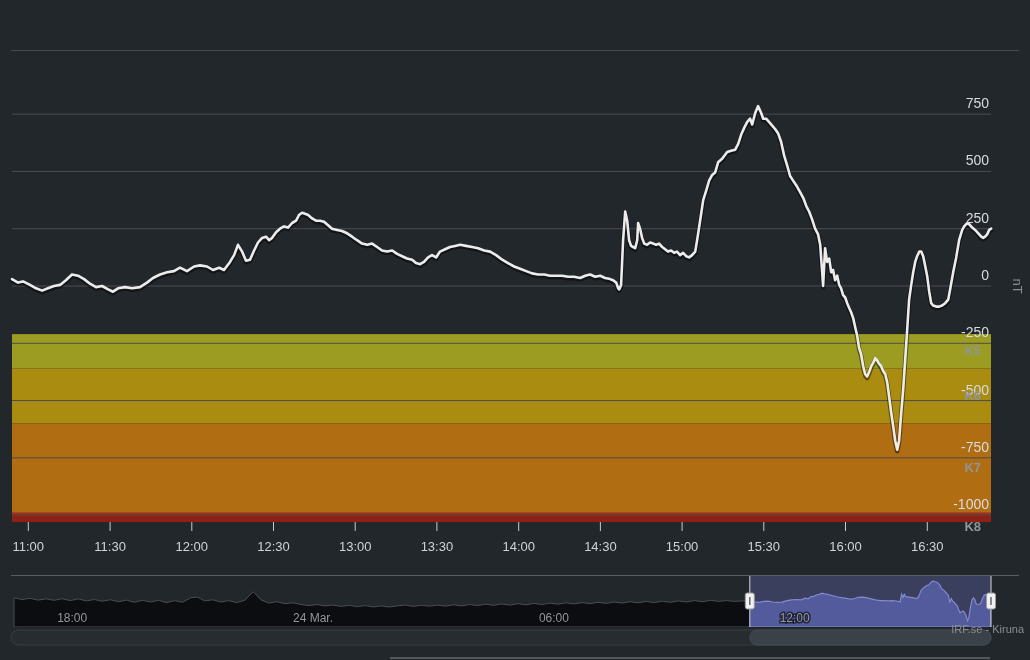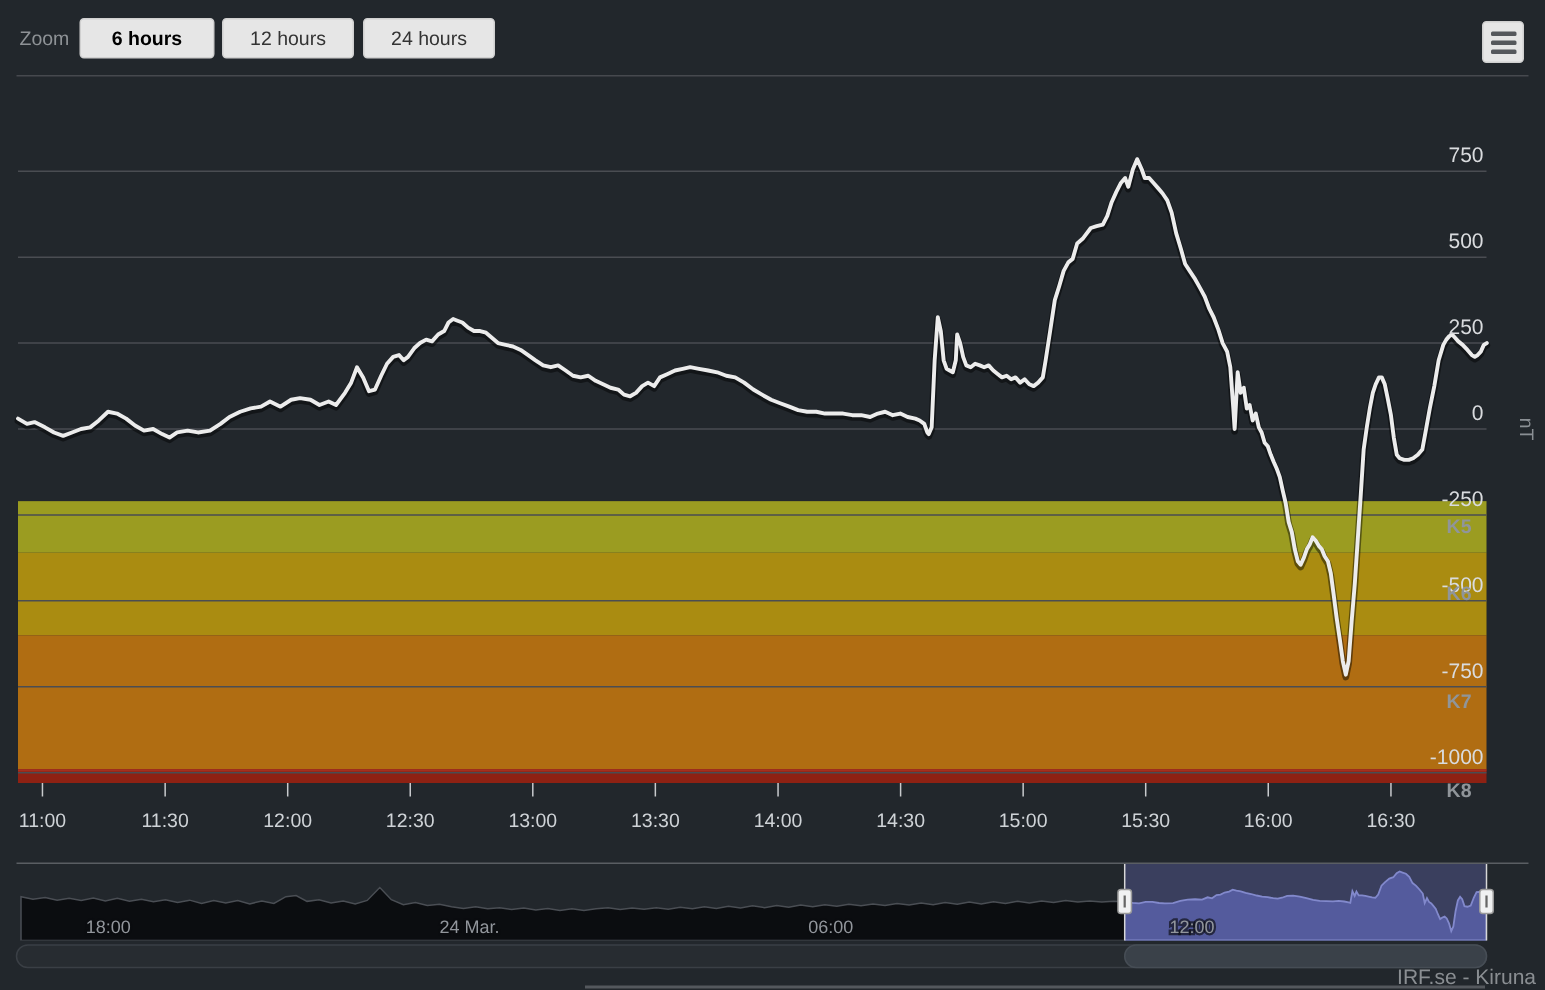--- a/index.html
+++ b/index.html
@@ -19,39 +19,28 @@
             flex-direction:column;justify-content:center;align-items:center;gap:3px;box-sizing:border-box;}
   .menu-btn span{display:block;width:17px;height:3px;background:#55585c;border-radius:1px;}
   .top-sep{position:absolute;left:11px;right:11px;top:50px;height:1px;background:#46494e;}
   #chart-svg{position:absolute;left:0;top:0;}
   text{font-family:"Liberation Sans",sans-serif;}
   .ylab{fill:#d9dbde;font-size:14px;}
   .xlab{fill:#cfd3d7;font-size:13px;}
   .bandlab{fill:#90959a;font-size:13px;font-weight:bold;}
   .axtitle{fill:#8a8f94;font-size:13px;}
   .navlab{fill:#92969c;font-size:12px;paint-order:stroke;stroke:rgba(10,12,15,0.65);stroke-width:3px;}
-  .credits{position:absolute;right:6px;top:643px;font-size:14px;color:#8a8e92;}
+  .credits{position:absolute;right:6px;top:623px;font-size:11px;color:#8a8e92;}
   .bottom-edge{position:absolute;left:390px;top:657px;width:600px;height:2px;background:#54585d;}
 </style>
 </head>
 <body>
 
 <div id="stage">
 
-  <div class="toolbar">
-    <span class="zoom-label">Zoom</span>
-    <button class="zoom-btn selected" id="btn-6">6 hours</button>
-    <button class="zoom-btn" id="btn-12">12 hours</button>
-    <button class="zoom-btn" id="btn-24">24 hours</button>
-    <div class="menu-btn">
-      <span></span>
-      <span></span>
-      <span></span>
-    </div>
-  </div>
   <div class="top-sep"></div>
 
   <svg id="chart-svg" width="1030" height="660">
       <rect x="12" y="334.1" width="979" height="34.4" fill="#9b9c21"></rect>
       <rect x="12" y="368.5" width="979" height="55.0" fill="#aa8c11"></rect>
       <rect x="12" y="423.5" width="979" height="89.4" fill="#b06d12"></rect>
       <rect x="12" y="512.8" width="979" height="9.2" fill="#8e2113"></rect>
       <rect x="12" y="512.8" width="979" height="1.5" fill="#a5301f"></rect>
       <line x1="12" y1="114.15533980582525" x2="991" y2="114.15533980582525" stroke="#4a4d52" stroke-width="1"></line>
       <line x1="12" y1="171.4368932038835" x2="991" y2="171.4368932038835" stroke="#4a4d52" stroke-width="1"></line>

